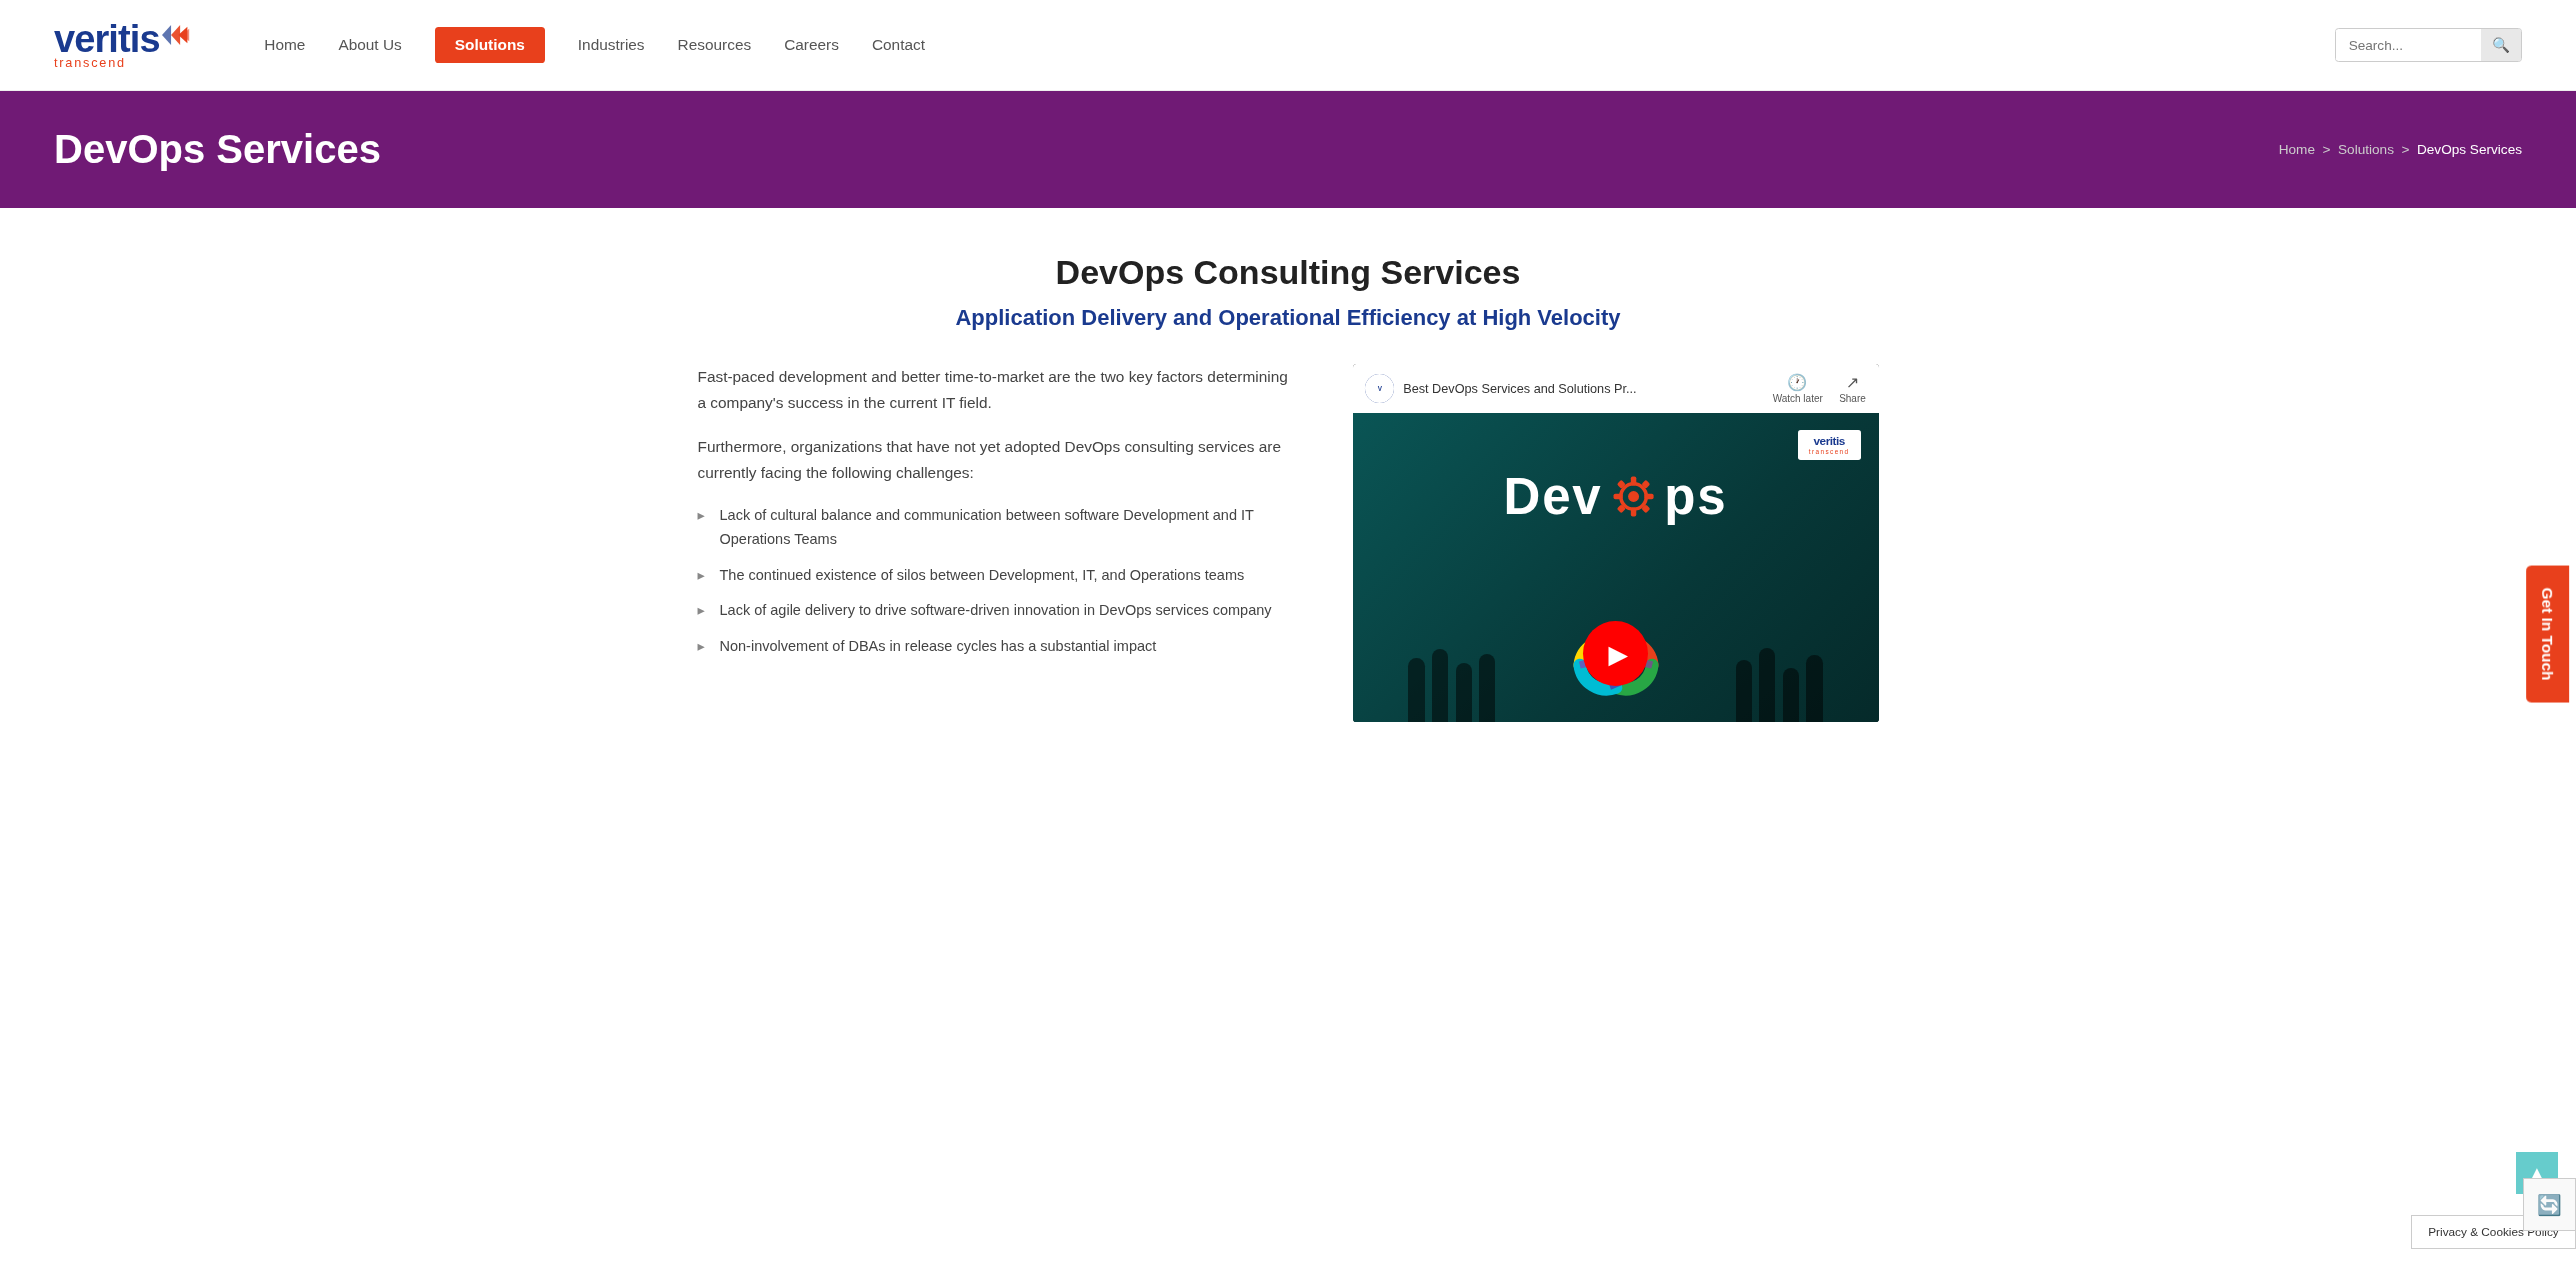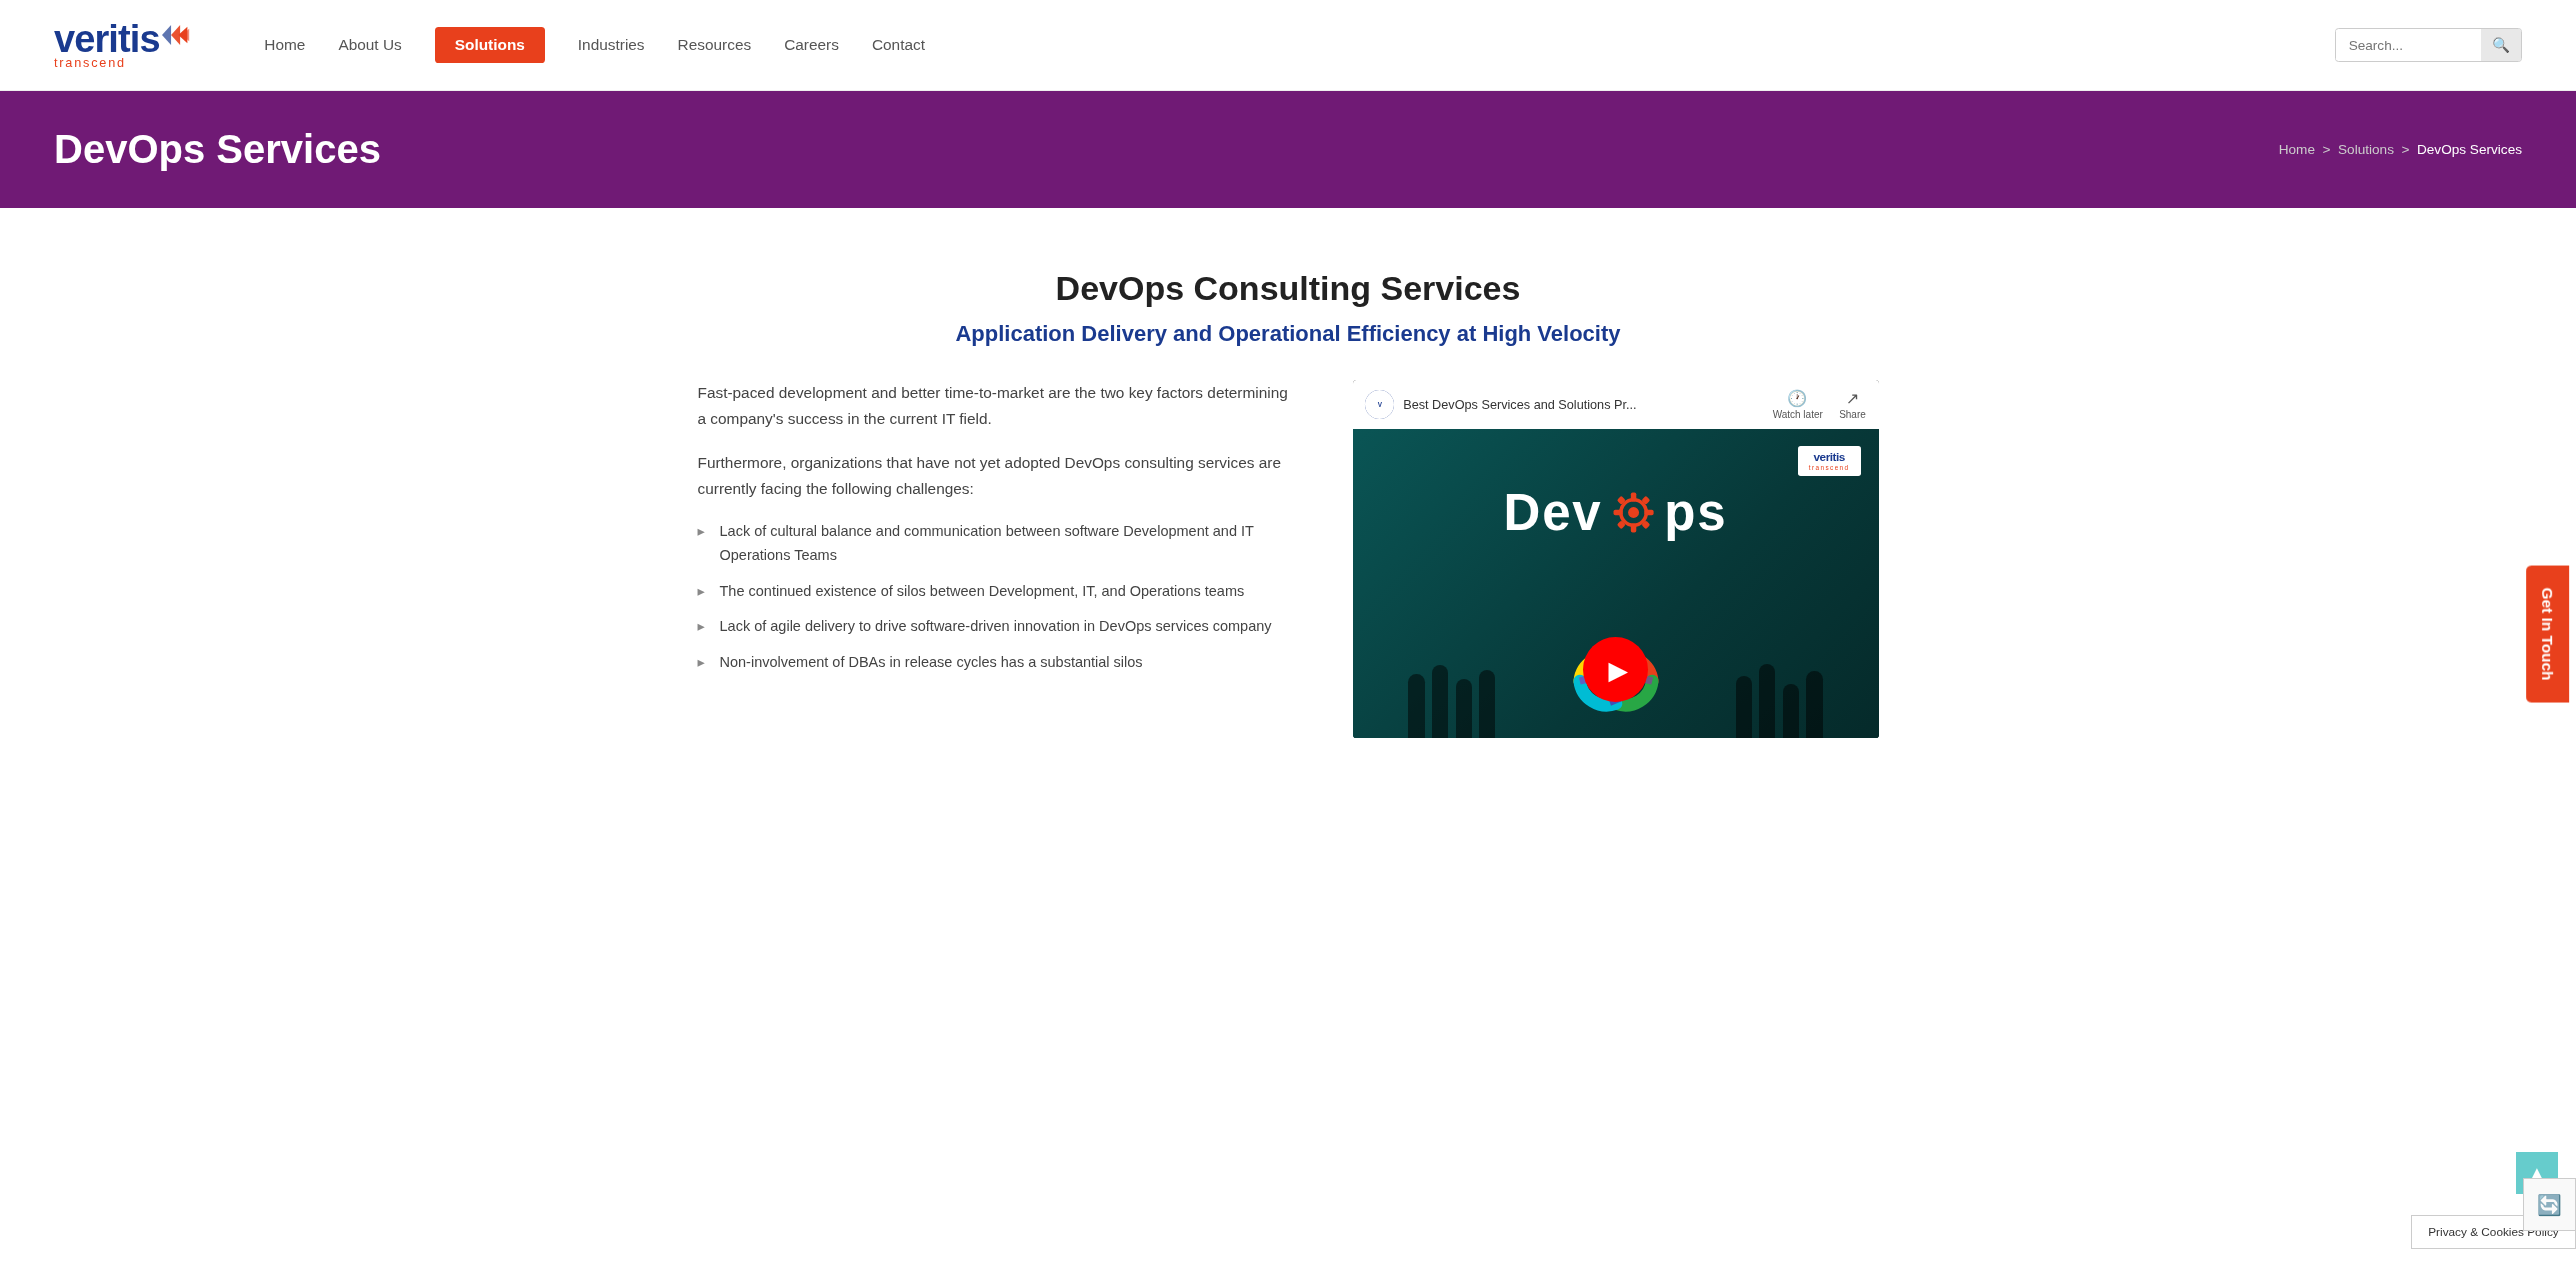--- a/index.html
+++ b/index.html
@@ -132,21 +132,21 @@
       justify-content: center;
       font-size: 20px;
       cursor: pointer;
       z-index: 100;
     }
 
     
     .main-content {
       padding: 45px 54px;
       max-width: 1289px;
-      margin: 16px auto;
+      margin: 0 auto;
     }
     .section-title {
       text-align: center;
       font-size: 34px;
       font-weight: 700;
       color: #222;
       margin-bottom: 12.7px;
     }
     .section-subtitle {
       text-align: center;
@@ -357,21 +357,21 @@
 
   <div class="two-col">
 
     <div class="left-col">
       <p>Fast-paced development and better time-to-market are the two key factors determining a company's success in the current IT field.</p>
       <p>Furthermore, organizations that have not yet adopted DevOps consulting services are currently facing the following challenges:</p>
       <ul class="bullet-list">
         <li>Lack of cultural balance and communication between software Development and IT Operations Teams</li>
         <li>The continued existence of silos between Development, IT, and Operations teams</li>
         <li>Lack of agile delivery to drive software-driven innovation in DevOps services company</li>
-        <li>Non-involvement of DBAs in release cycles has a substantial silos</li>
+        <li>Non-involvement of DBAs in release cycles has a substantial impact</li>
       </ul>
     </div>
 
     <div class="right-col">
       <div class="video-container">
 
         <div class="video-top-bar">
           <div class="video-channel-logo">
             <span style="font-size:6.4px;color:#1a3a8f;background:#fff;width:100%;height:100%;border-radius:50%;display:flex;align-items:center;justify-content:center;font-weight:900;letter-spacing:-0.5px;">V</span>
           </div>

